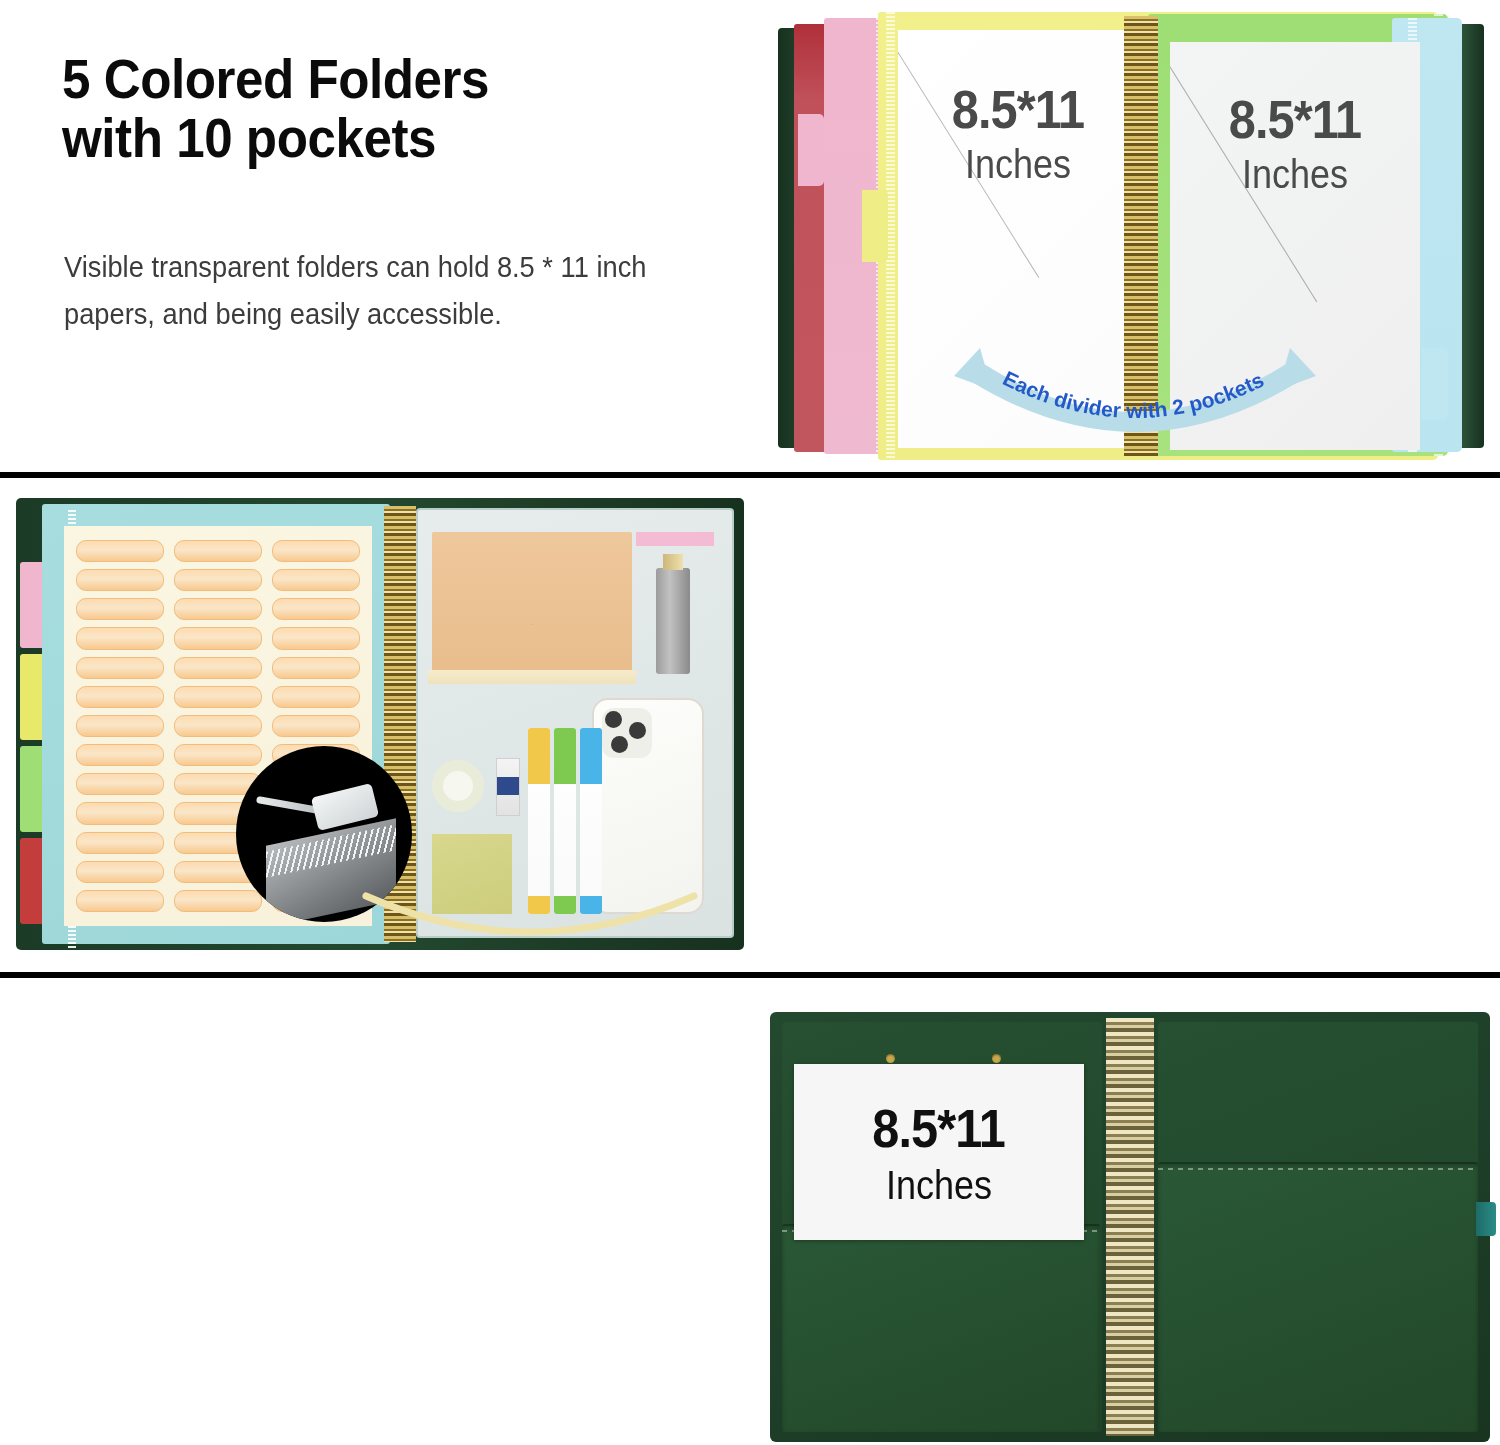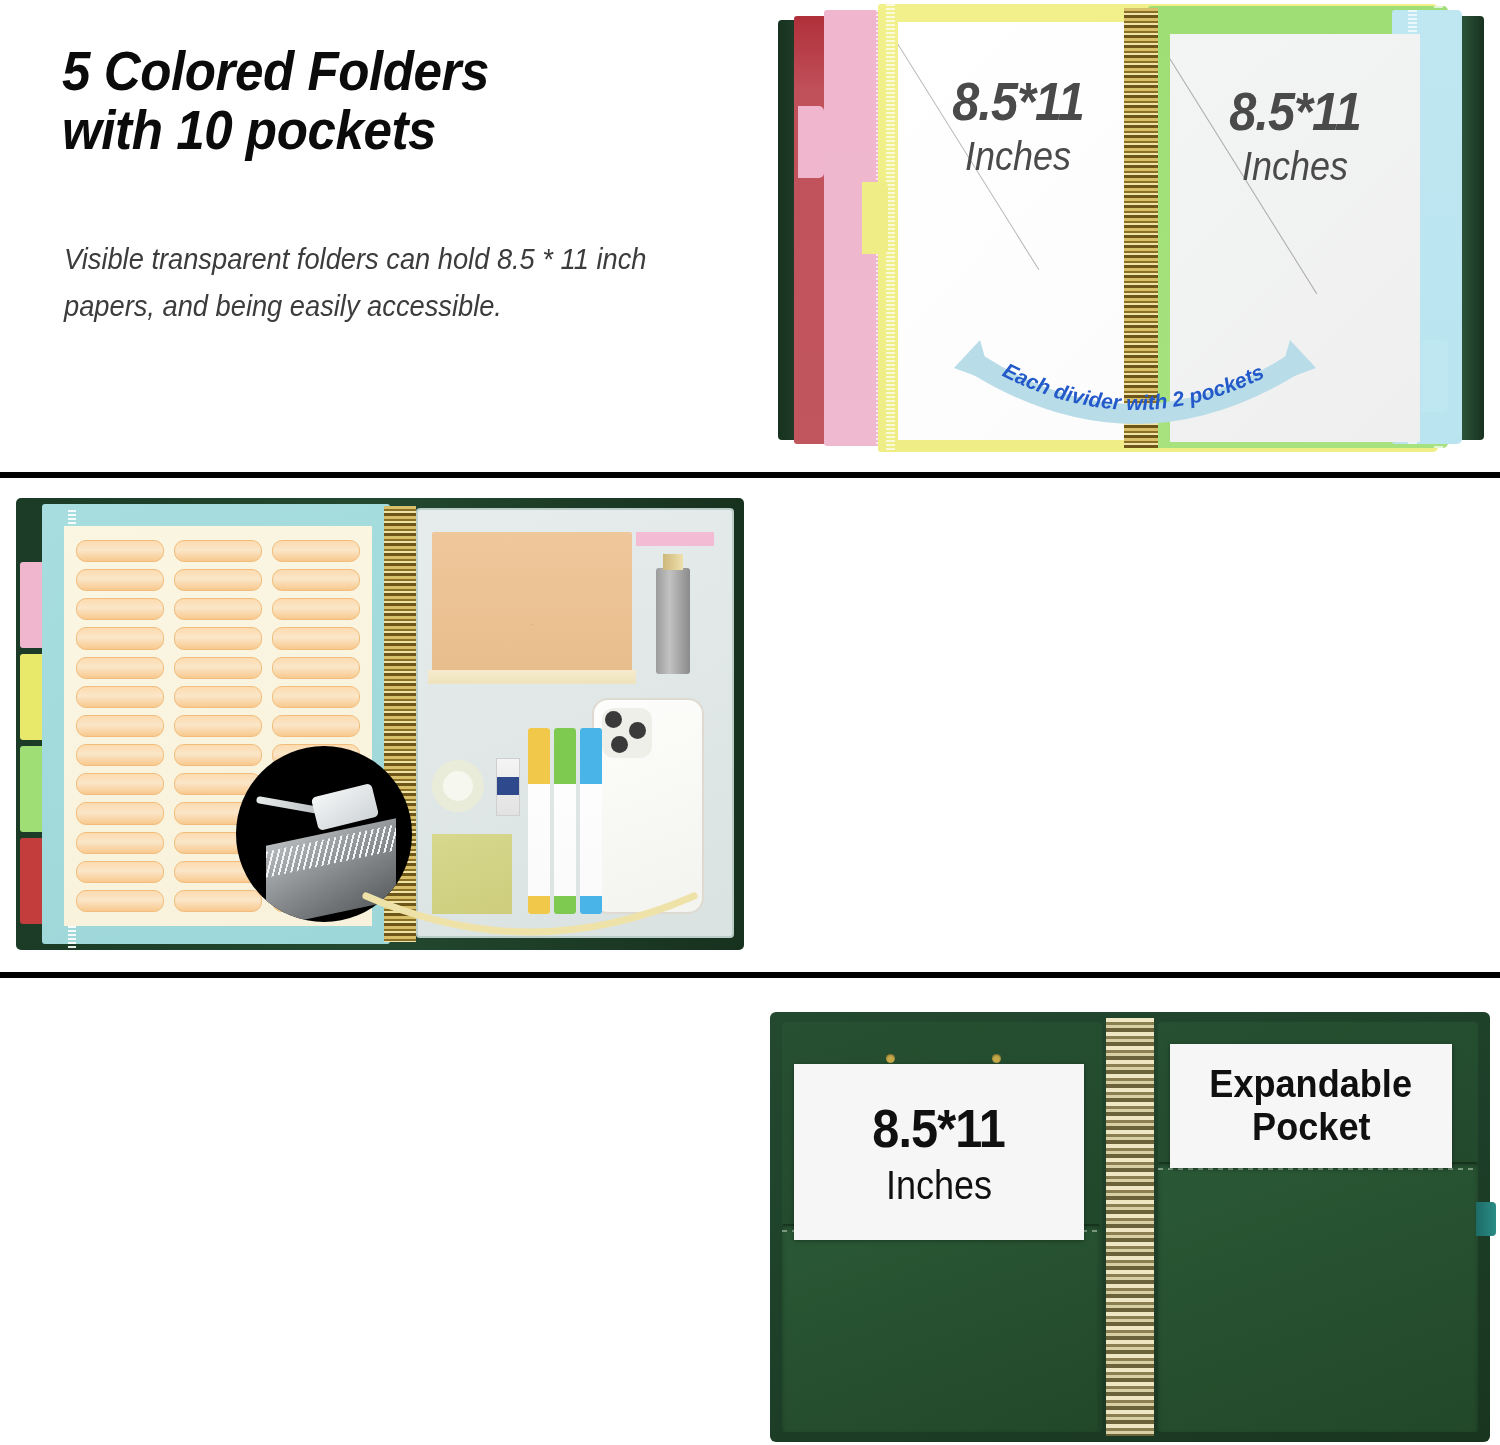--- a/index.html
+++ b/index.html
@@ -1,20 +1,20 @@
 <!DOCTYPE html>
 <html><head>
 <meta charset="utf-8">
 <style>
   * { margin:0; padding:0; box-sizing:border-box; }
   html,body { width:1500px; height:1445px; background:#ffffff; }
   body { font-family:"Liberation Sans", sans-serif; position:relative; overflow:hidden; }
 
   .panel { position:absolute; left:0; width:1500px; background:#fff; }
-  #panel-1 { top:0;    height:377px;font-style:italic; }
+  #panel-1 { top:8px;    height:377px; }
   #panel-2 { top:478px; height:495px; }
   #panel-3 { top:978px; height:467px; }
 
   .rule { position:absolute; left:0; width:1500px; height:6px; background:#000; }
   #rule-1 { top:472px; }
   #rule-2 { top:972px; }
 
   
   .txtcol { position:absolute; }
   .headline {
@@ -422,19 +422,15 @@
   </div>
 
   <div class="hole" style="left:116px; top:42px;"></div>
   <div class="hole" style="left:222px; top:42px;"></div>
 
   <div class="paper-card" id="card-size">
     <span class="n">8.5*11</span>
     <span class="u">Inches</span>
   </div>
 
-  <div class="paper-card" id="card-exp">
-    <span>Expandable</span>
-    <span>Pocket</span>
-  </div>
 
   <div id="fo-taptab"></div>
 </div>
 
 </body></html>

